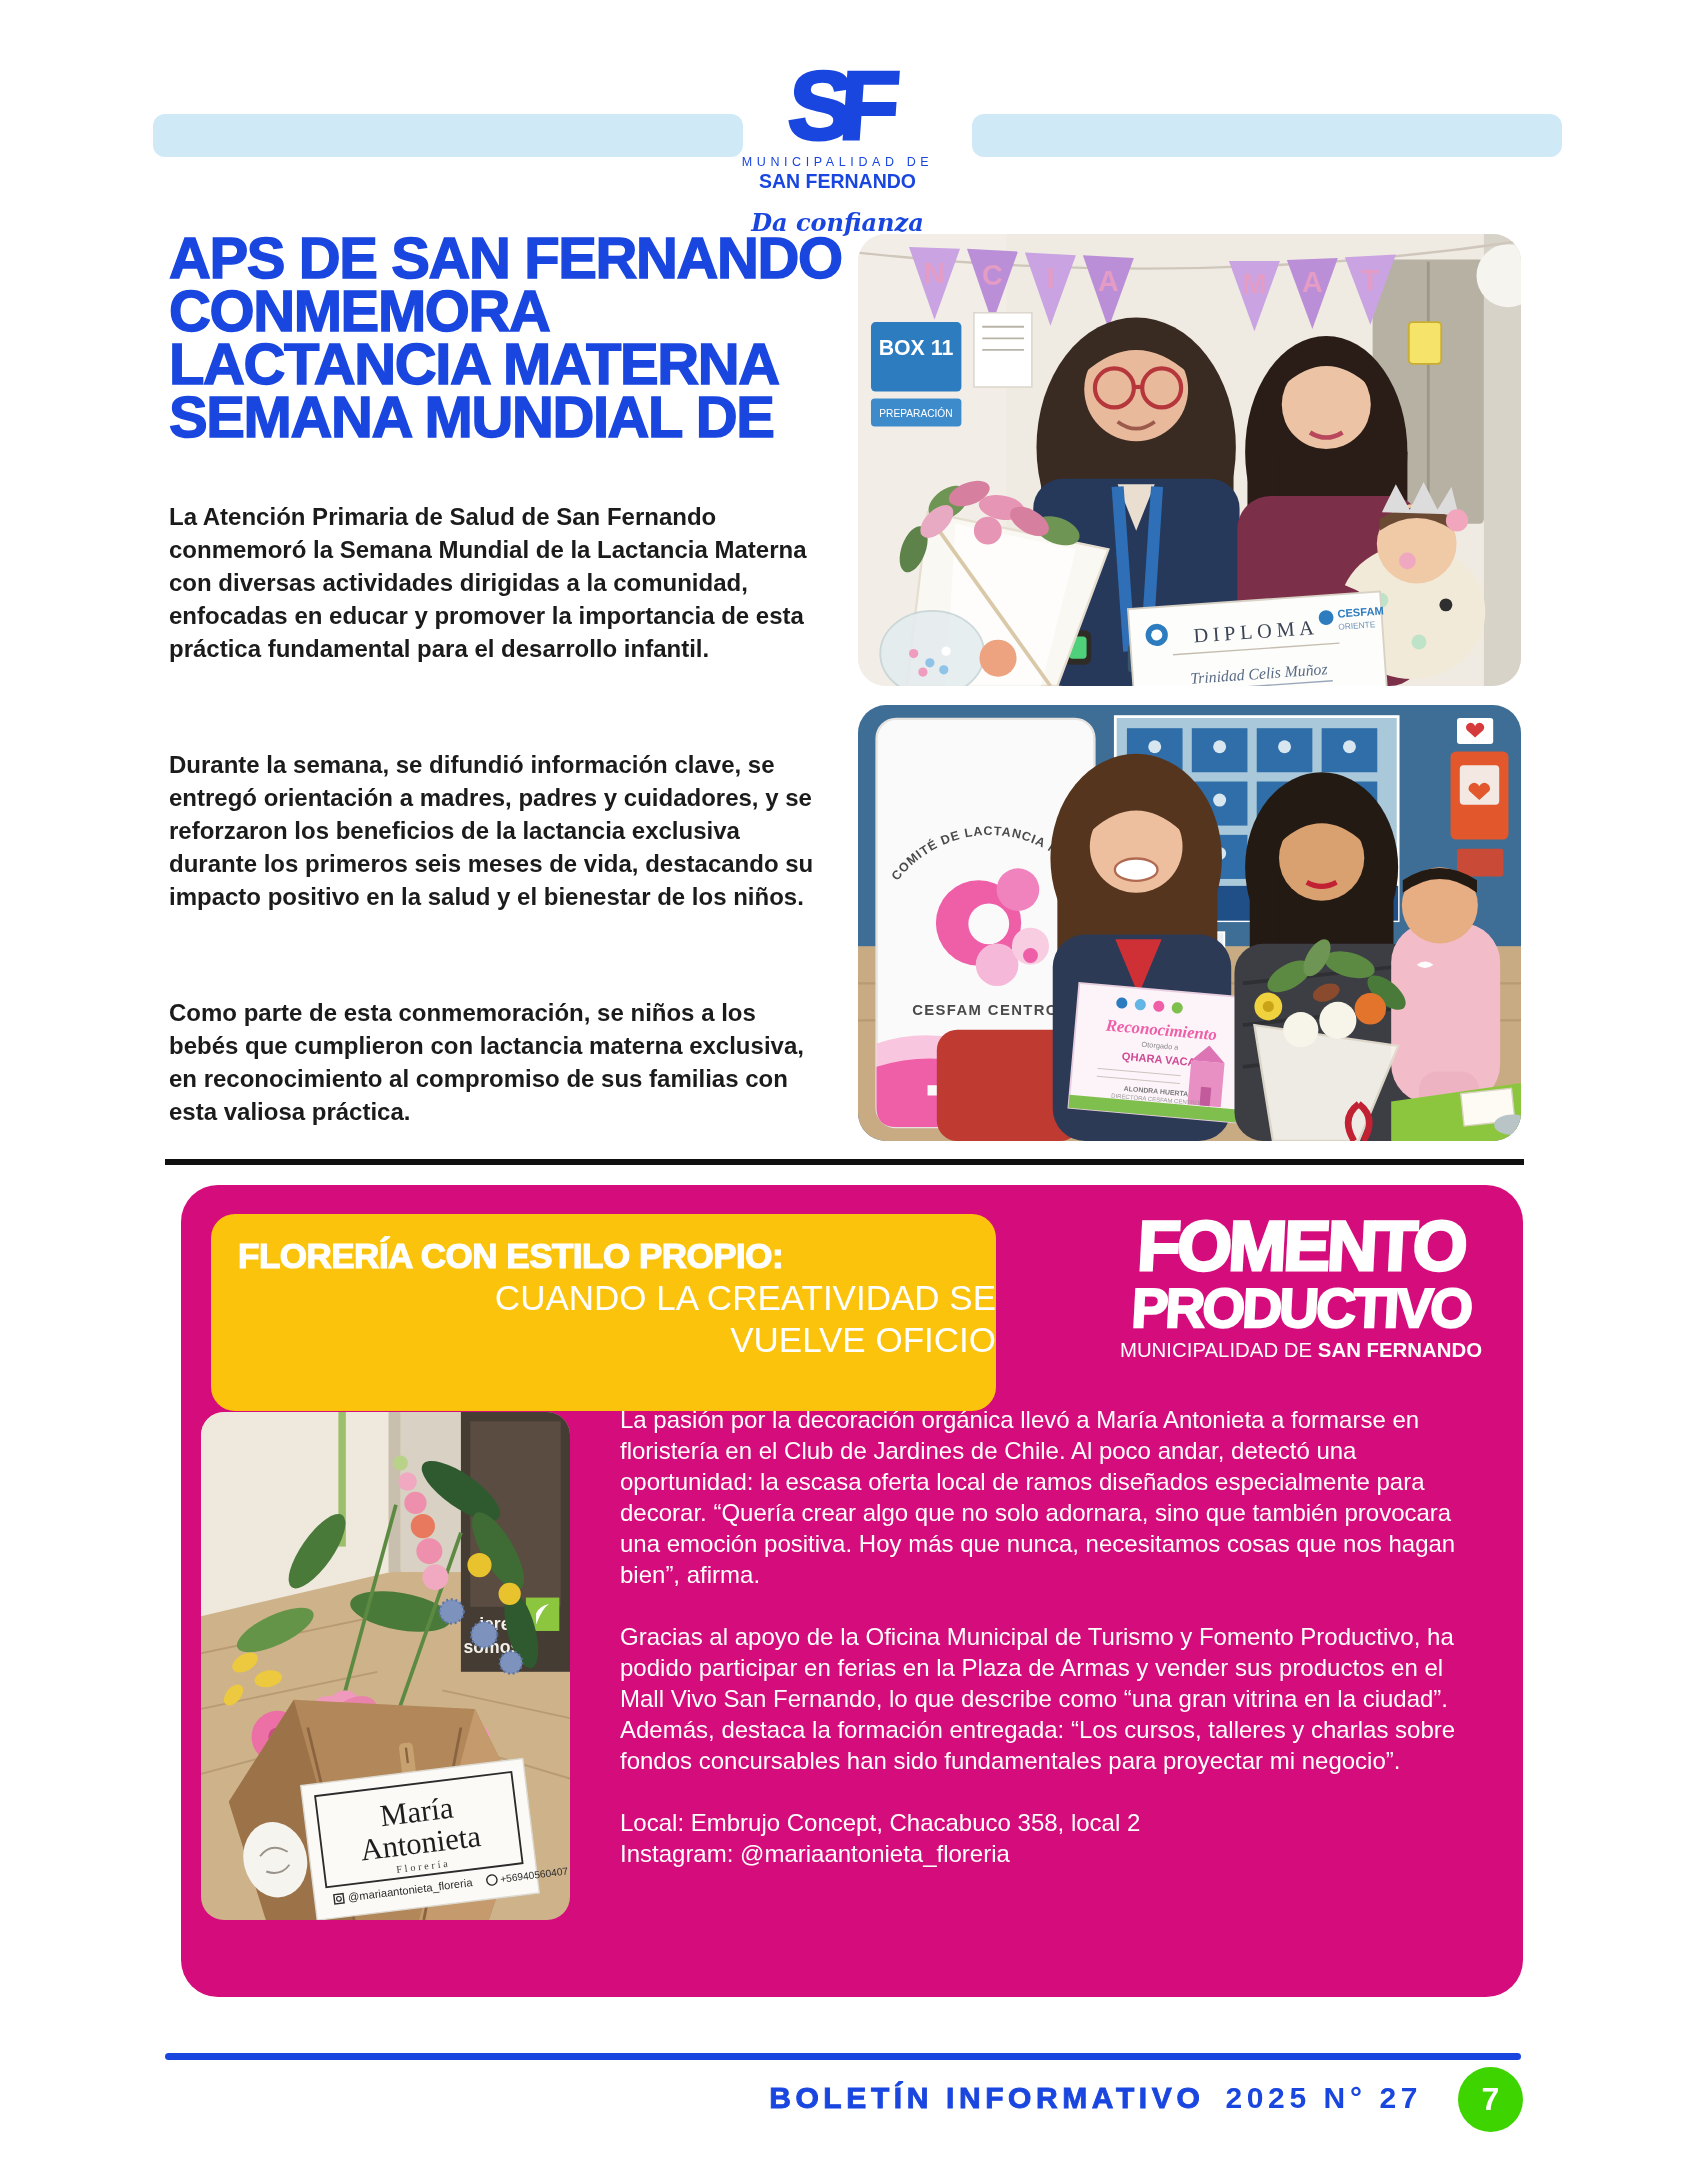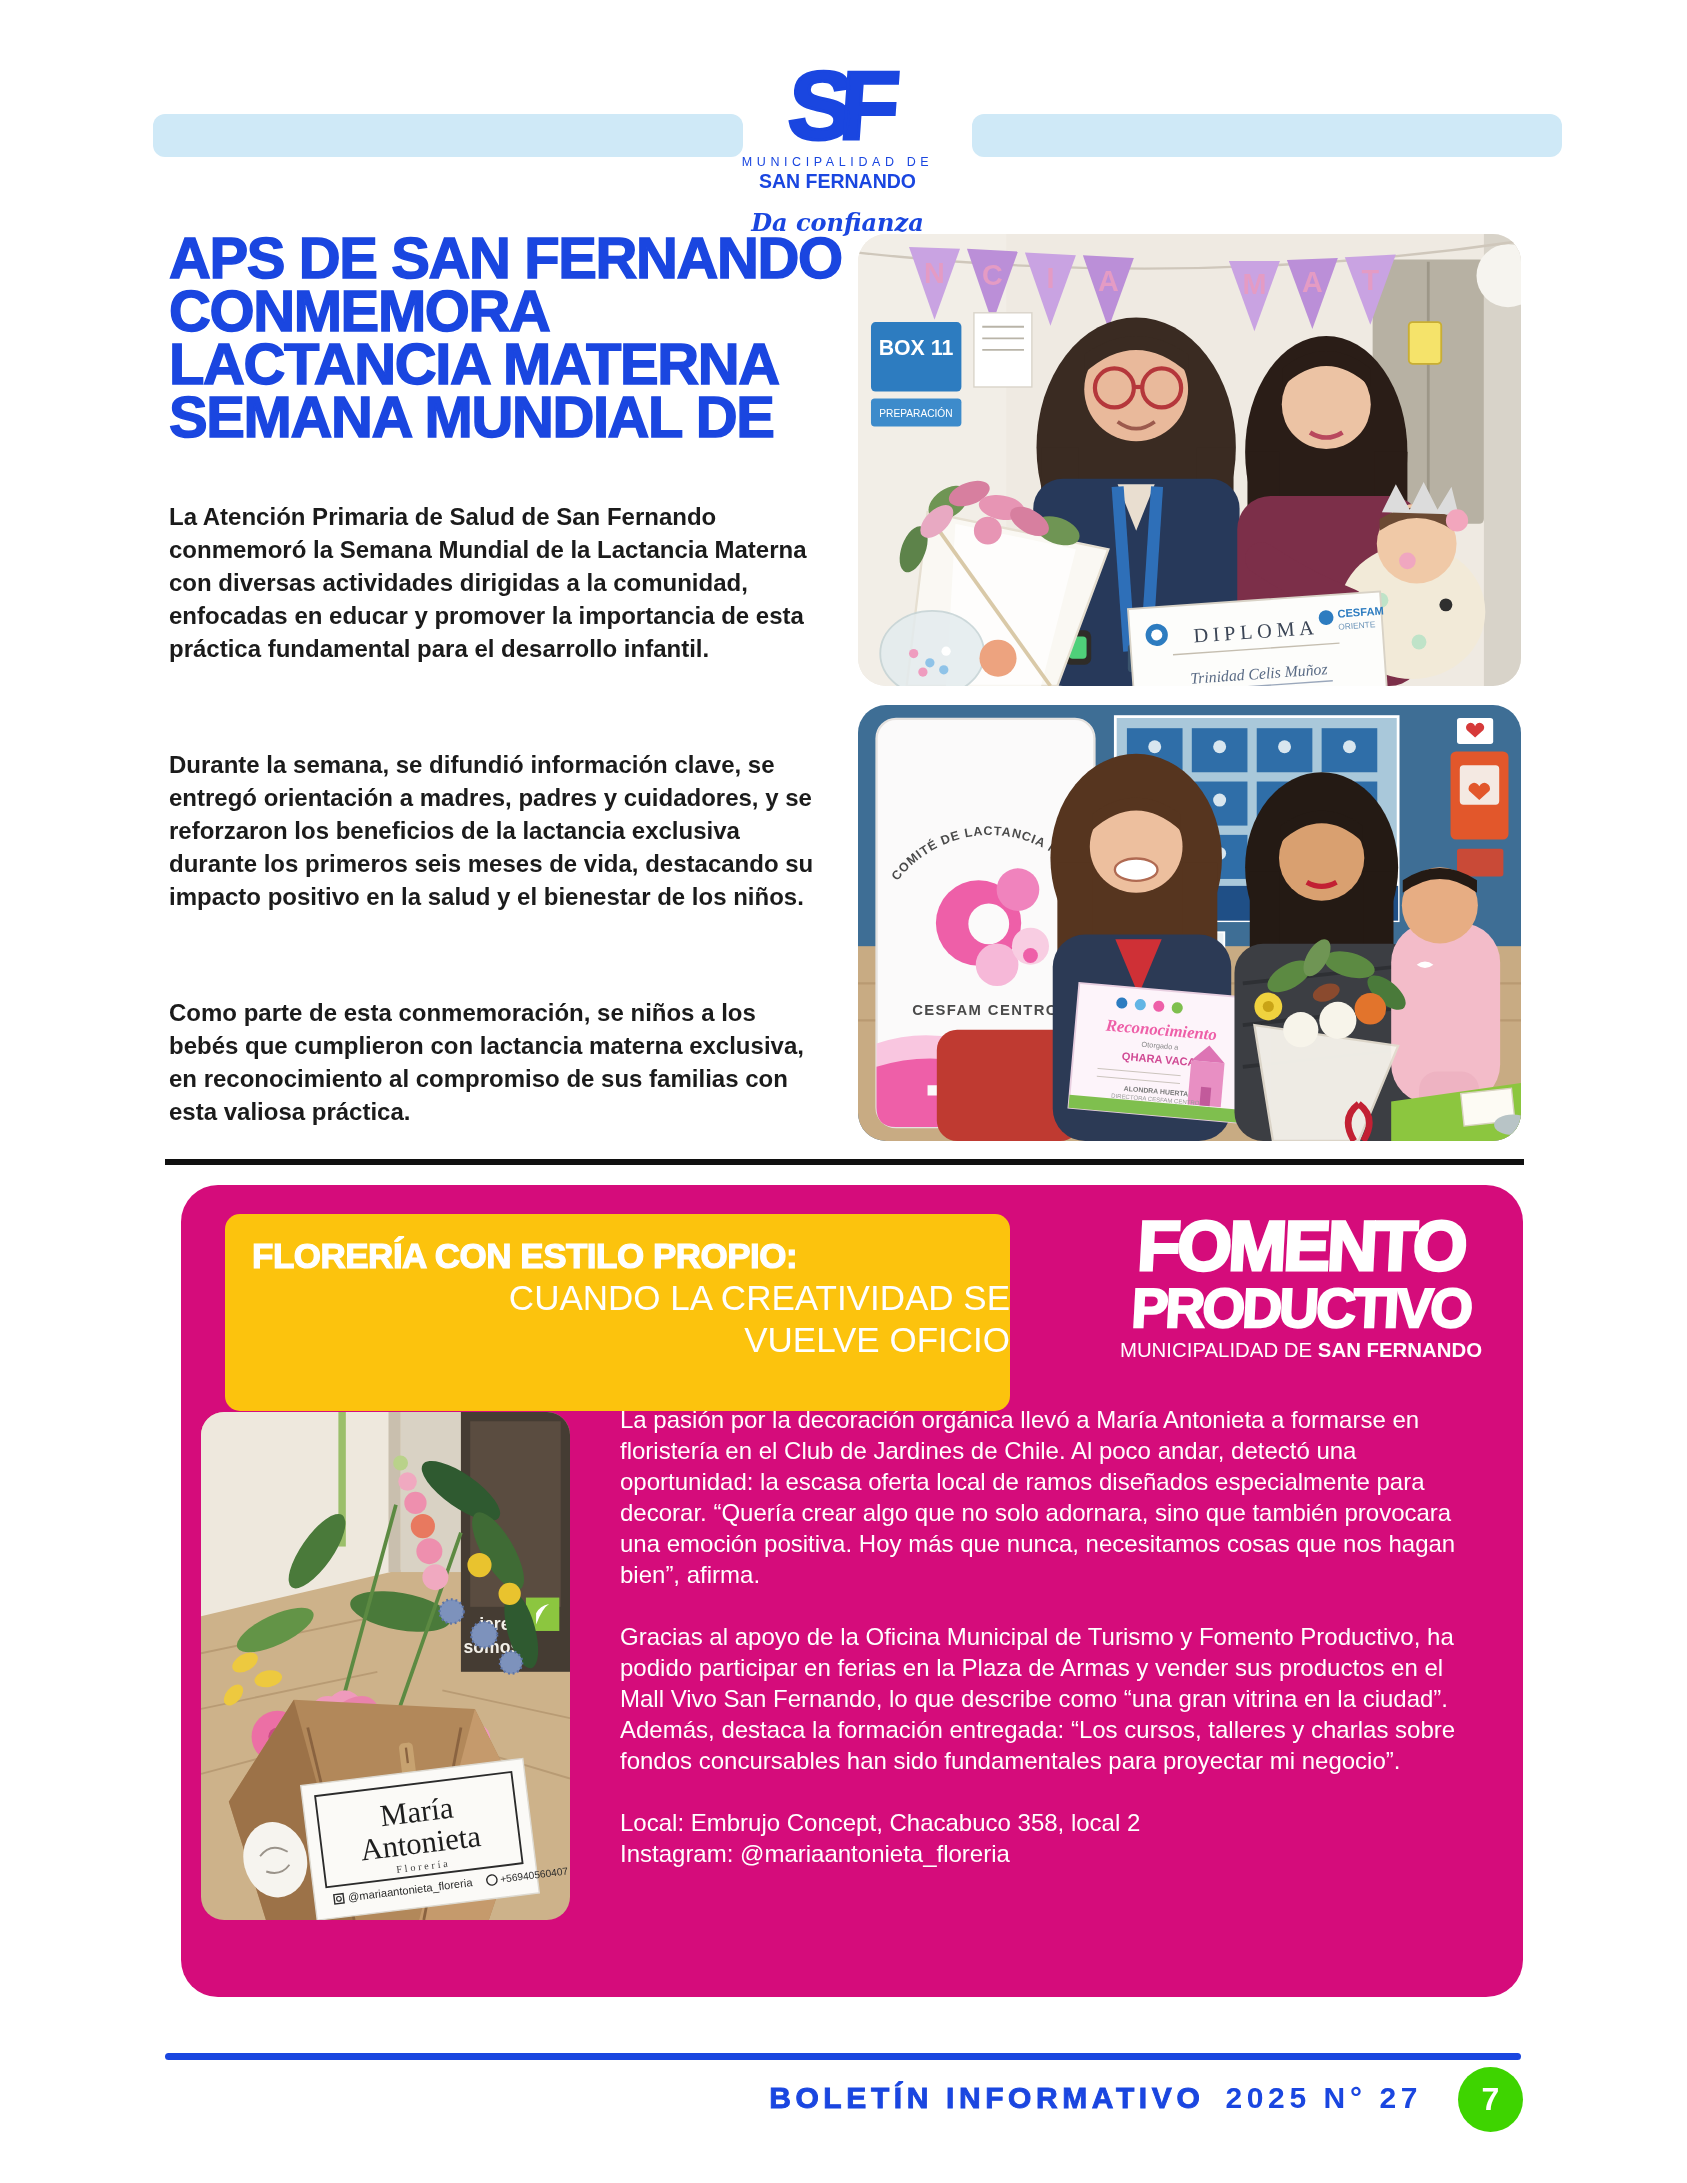--- a/index.html
+++ b/index.html
@@ -27,22 +27,22 @@
   
   .photo{position:absolute;overflow:hidden;border-radius:28px;}
   .photo svg{display:block;width:100%;height:100%;}
   .photo1{left:858px;top:234px;width:663px;height:452px;}
   .photo2{left:858px;top:705px;width:663px;height:436px;}
   .photo3{left:19.5px;top:227px;width:369px;height:508px;border-radius:23px;}
   .divider{position:absolute;left:165px;top:1159px;width:1359px;height:5.6px;background:#101010;}
   
   .feature{position:absolute;left:181px;top:1185px;width:1342px;height:812px;
            background:#d50c7b;border-radius:37px;}
-  .feature-head{position:absolute;left:44px;top:29px;width:785px;height:197px;
-                background:#fcc30d;border-radius:15px;color:#ffffff;padding:0;}
+  .feature-head{position:absolute;left:30px;top:29px;width:785px;height:197px;
+                background:#fcc30d;border-radius:24px;color:#ffffff;padding:0;}
   .fh-bold{margin:21.3px 0 0 27px;font-size:35px;line-height:42px;font-weight:bold;
            letter-spacing:-0.5px;-webkit-text-stroke:1.2px #ffffff;}
   .fh-line{margin-left:27px;font-size:35px;line-height:42px;font-weight:400;letter-spacing:0;text-align:right;}
   .fomento{position:absolute;left:932px;top:29px;width:376px;text-align:center;color:#ffffff;}
   .fo1{font-size:70px;line-height:65px;font-weight:bold;letter-spacing:-3.2px;
        -webkit-text-stroke:3.2px #ffffff;transform:skewX(-3deg);}
   .fo2{font-size:55px;line-height:58px;font-weight:bold;letter-spacing:-2.8px;
        -webkit-text-stroke:2.3px #ffffff;transform:skewX(-3deg);}
   .fo3{font-size:20.4px;line-height:27px;font-weight:400;letter-spacing:0;}
   .fo3 b{font-weight:bold;}

